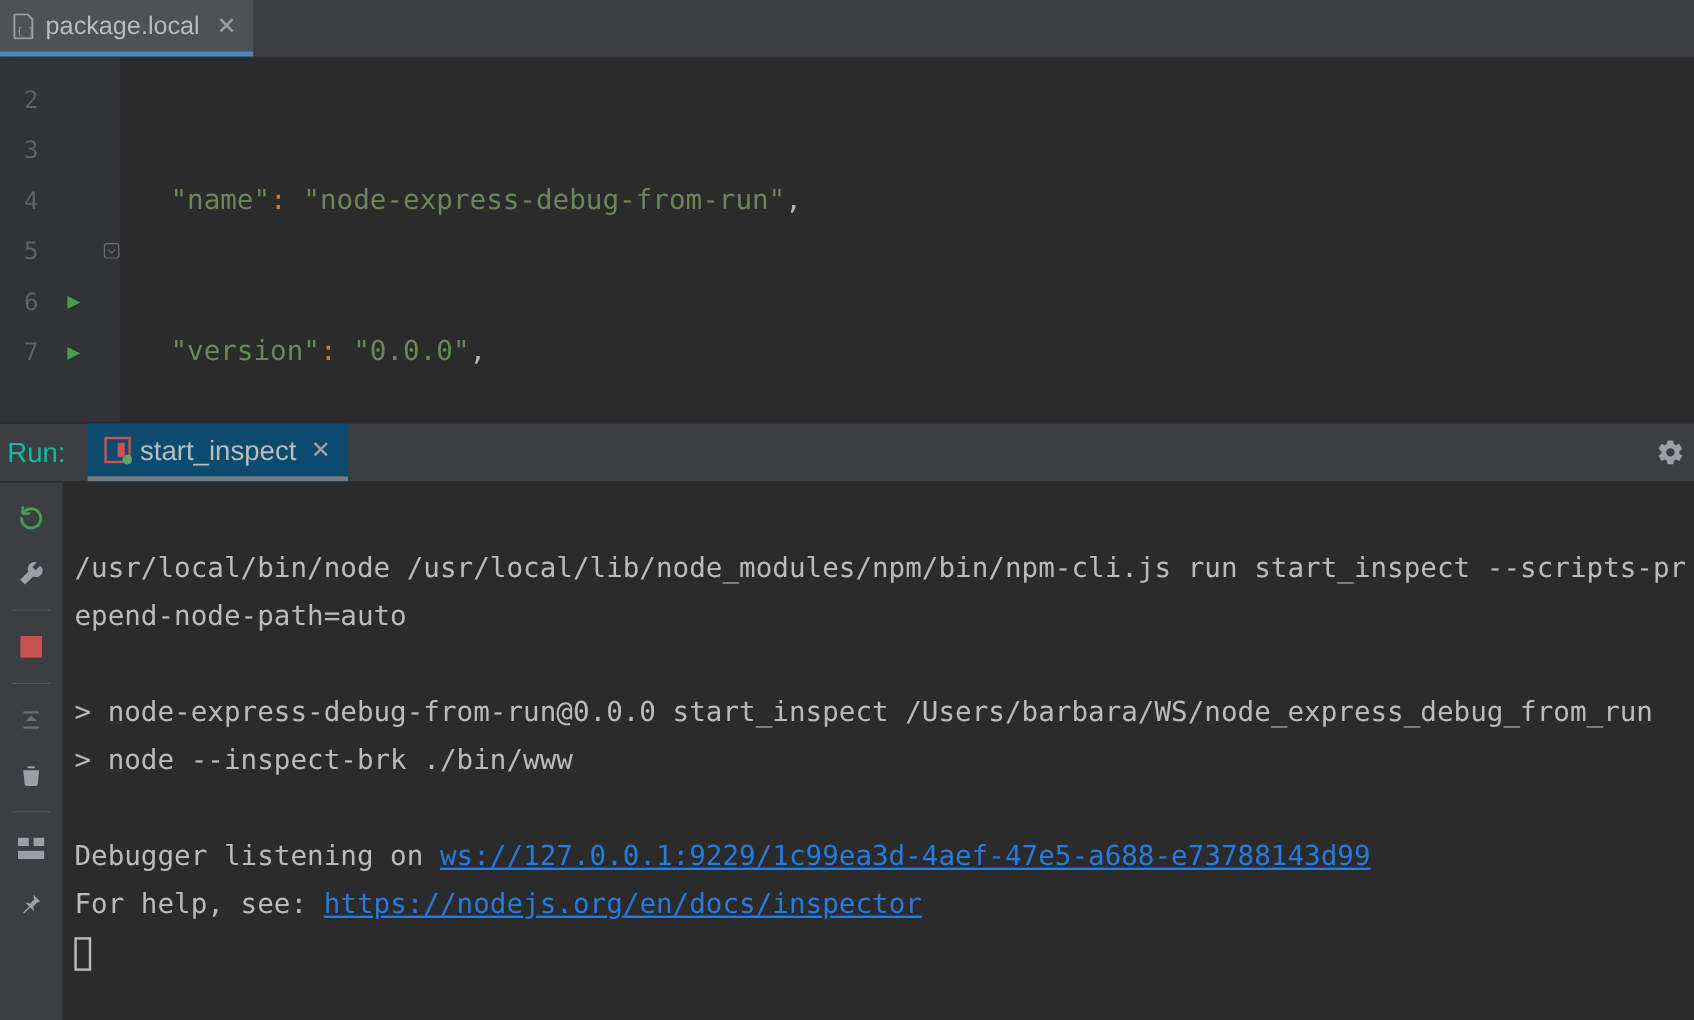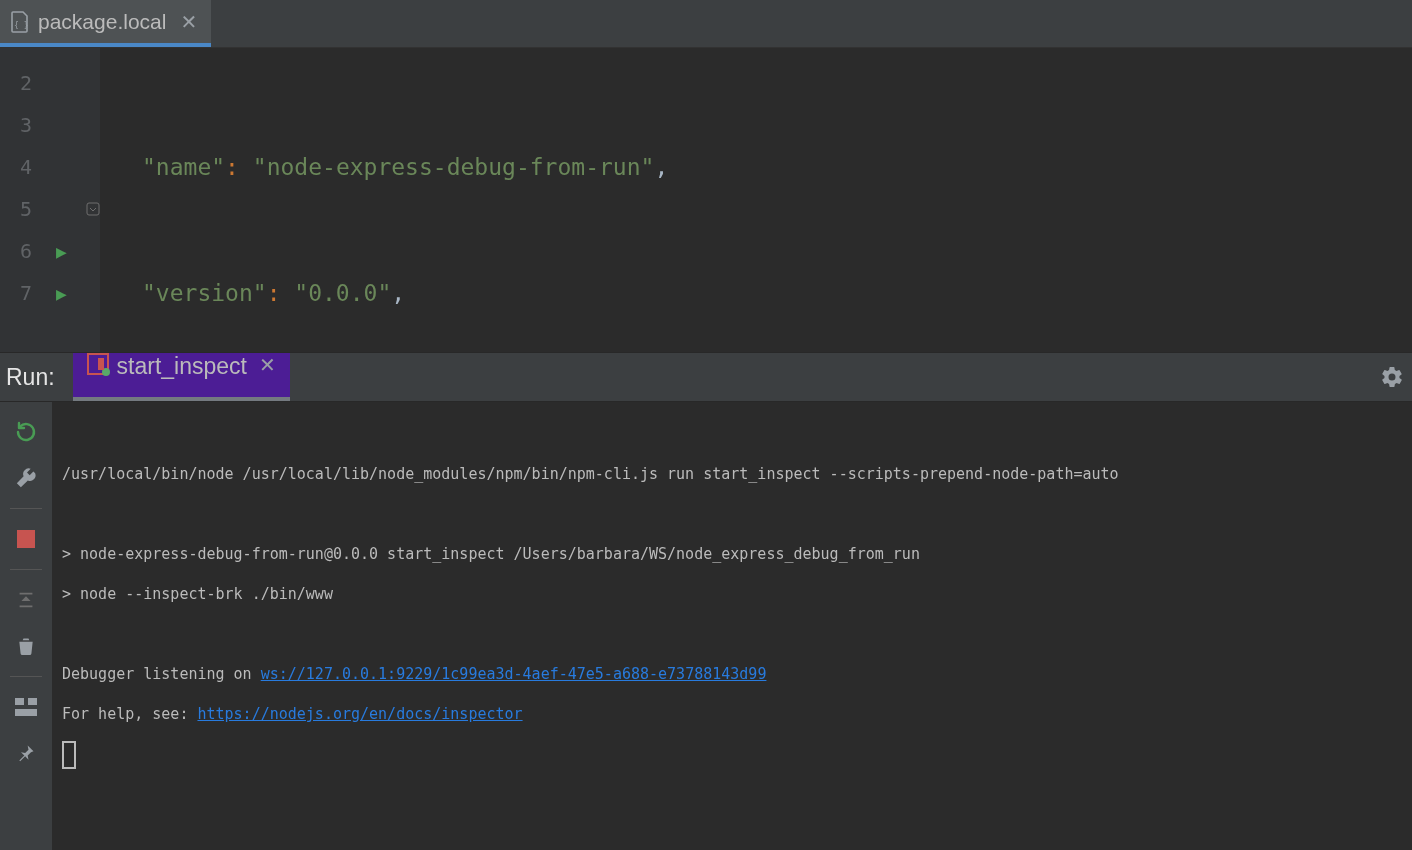--- a/index.html
+++ b/index.html
@@ -96,34 +96,35 @@
   
   .run-header {
     background: #3c3f41;
     height: 50px;
     display: flex;
     align-items: center;
     border-top: 1px solid #282828;
     border-bottom: 1px solid #282828;
   }
   .run-label {
-    color: #e5e5e5;
+    color: #14b8a6;
     font-family: -apple-system, "Segoe UI", sans-serif;
     font-size: 23px;
     padding: 0 18px 0 6px;
   }
   .run-tab {
     display: flex;
+    align-items: center;
     gap: 8px;
     padding: 0 14px;
     height: 100%;
     color: #bbbbbb;
     font-family: -apple-system, "Segoe UI", sans-serif;
     font-size: 23px;
-    background: #4c1d95;
+    background: #0c4a6e;
     border-bottom: 4px solid #747a80;
   }
   .run-tab .close-x { color: #9aa0a6; font-size: 20px; margin-left: 4px; }
   .run-header .spacer { flex: 1; }
   .gear { color: #9aa0a6; padding-right: 8px; display:inline-flex; }
 
   .npm-icon {
     width: 22px; height: 22px;
     border: 2px solid #c75450;
     position: relative;
@@ -171,21 +172,21 @@
     width: 32px; height: 1px;
     background: #555;
     margin: 4px 0;
   }
   .stop-sq { width: 18px; height: 18px; background: #c75450; }
   .rerun-ic { color: #499c54; font-size: 26px; }
 
   .console {
     flex: 1;
     padding: 12px 4px 8px 10px;
-    font-size: 15px;
+    font-size: 23px;
     line-height: 40px;
     color: #bbbbbb;
     white-space: pre-wrap;
     word-break: break-all;
     overflow: hidden;
   }
   .console a { color: #287bde; text-decoration: underline; }
   .cursor-box {
     display: inline-block;
     width: 14px; height: 28px;

